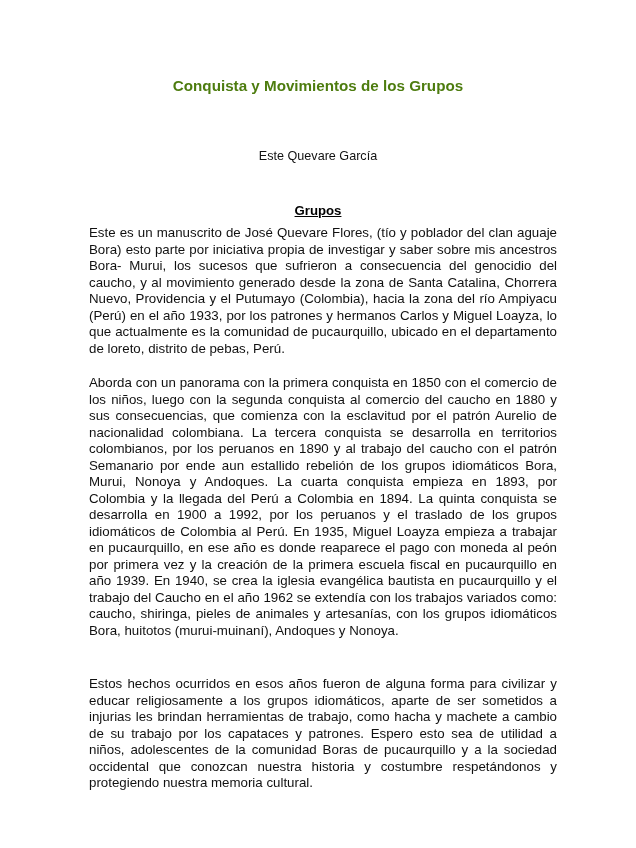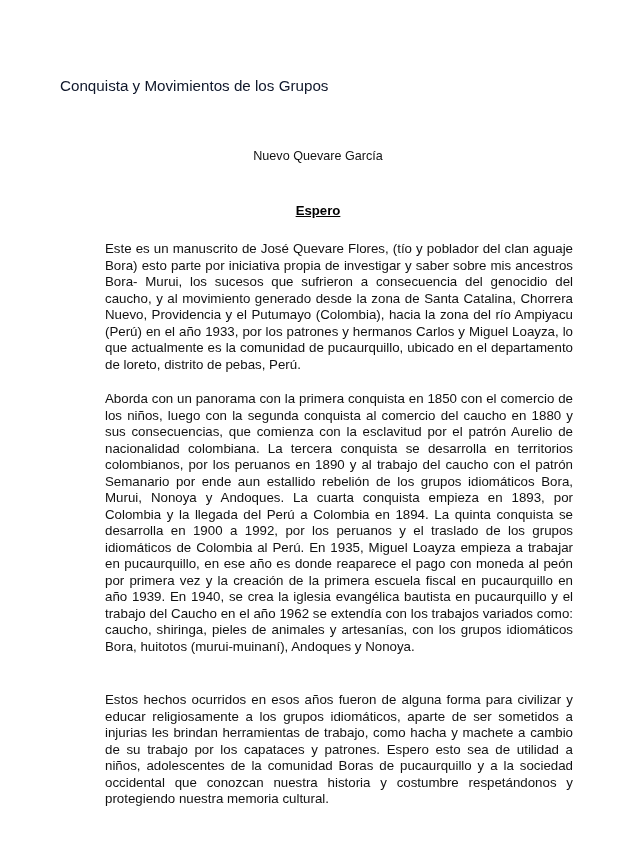--- a/index.html
+++ b/index.html
@@ -20,25 +20,25 @@
       left: 0; top: 0;
       width: 636px;
       height: 848px;
       background: #ffffff;
     }
     .title {
       position: absolute;
       left: 60px;
       top: 77px;
       width: 516px;
-      text-align: left;
-      font-weight: normal;
+      text-align: center;
+      font-weight: bold;
       font-size: 15.2px;
       line-height: 18.5px;
-      color: #0f172a;
+      color: #4d7c0f;
     }
     .title span { display: block; white-space: nowrap; }
     .author {
       position: absolute;
       left: 60px;
       top: 148px;
       width: 516px;
       text-align: center;
       font-size: 12.6px;
       line-height: 16px;
@@ -56,35 +56,35 @@
       text-decoration: underline;
       color: #000;
     }
     .body-text {
       position: absolute;
       left: 89px;
       width: 468px;
       font-size: 13.3px;
       line-height: 16.5px;
       text-align: justify;
-      margin: 16px;
+      margin: 0;
       color: #111;
     }
     .p1 { top: 225px; }
     .p2 { top: 375px; }
     .p3 { top: 676px; }
   </style>
 </head>
 <body>
 
 <div class="page">
   <div class="title">
     <span>Conquista y Movimientos de los Grupos</span>
   </div>
 
-  <div class="author">Nuevo Quevare García</div>
+  <div class="author">Este Quevare García</div>
 
-  <div class="heading">Espero</div>
+  <div class="heading">Grupos</div>
 
   <p class="body-text p1">Este es un manuscrito de José Quevare Flores, (tío y poblador del clan aguaje Bora) esto parte por iniciativa propia de investigar y saber sobre mis ancestros Bora- Murui, los sucesos que sufrieron a consecuencia del genocidio del caucho, y al movimiento generado desde la zona de Santa Catalina, Chorrera Nuevo, Providencia  y el Putumayo (Colombia), hacia la zona del río Ampiyacu (Perú) en el año 1933, por los patrones y hermanos Carlos y Miguel Loayza, lo que actualmente es la comunidad de pucaurquillo, ubicado en el departamento de loreto, distrito de pebas, Perú.</p>
   <p class="body-text p2">Aborda con un panorama con la primera conquista en 1850 con el comercio de los niños, luego con la segunda conquista al comercio del caucho en 1880 y sus consecuencias, que comienza con la esclavitud por el patrón Aurelio de nacionalidad colombiana. La tercera conquista se desarrolla en territorios colombianos, por los peruanos en 1890 y al trabajo del caucho con el patrón Semanario por ende aun estallido rebelión de los grupos idiomáticos Bora, Murui, Nonoya y Andoques. La cuarta conquista empieza en 1893, por Colombia y la llegada del Perú a Colombia en 1894. La quinta conquista se desarrolla en 1900 a 1992, por los peruanos y el traslado de los grupos idiomáticos de Colombia al Perú.  En 1935, Miguel Loayza empieza a trabajar en pucaurquillo, en ese año es donde reaparece el pago con moneda al peón por primera vez y la creación de la primera escuela fiscal en pucaurquillo en año 1939. En 1940, se crea la iglesia evangélica bautista en pucaurquillo y el trabajo del Caucho en el año 1962 se extendía con los trabajos variados como: caucho, shiringa, pieles de animales y artesanías, con los grupos idiomáticos Bora, huitotos (murui-muinaní), Andoques y Nonoya.</p>
   <p class="body-text p3">Estos hechos ocurridos en esos años fueron de alguna forma para civilizar y educar religiosamente a los grupos idiomáticos, aparte de ser sometidos a injurias les brindan herramientas de trabajo, como hacha y machete a cambio de su trabajo por los capataces y patrones. Espero esto sea de utilidad a niños, adolescentes de la comunidad Boras de pucaurquillo y a la sociedad occidental que conozcan nuestra historia y costumbre respetándonos y protegiendo nuestra memoria cultural.</p>
 </div>
 
 </body></html>

